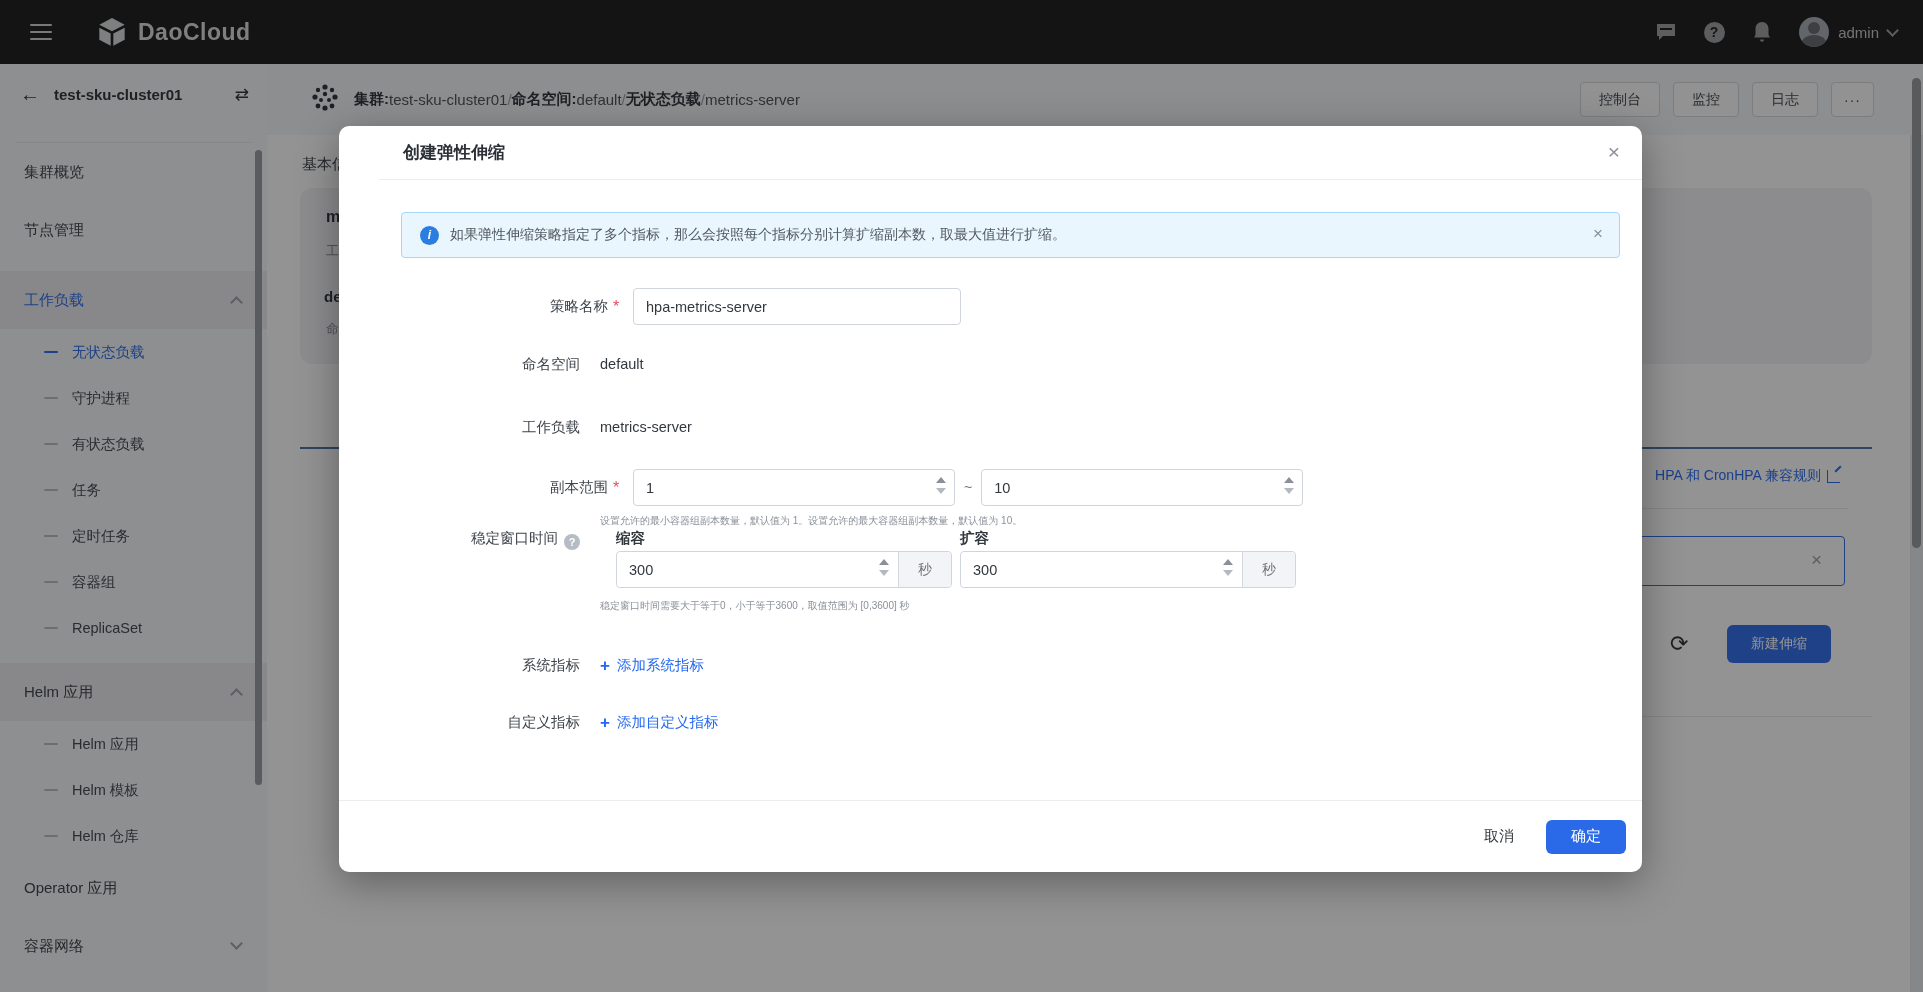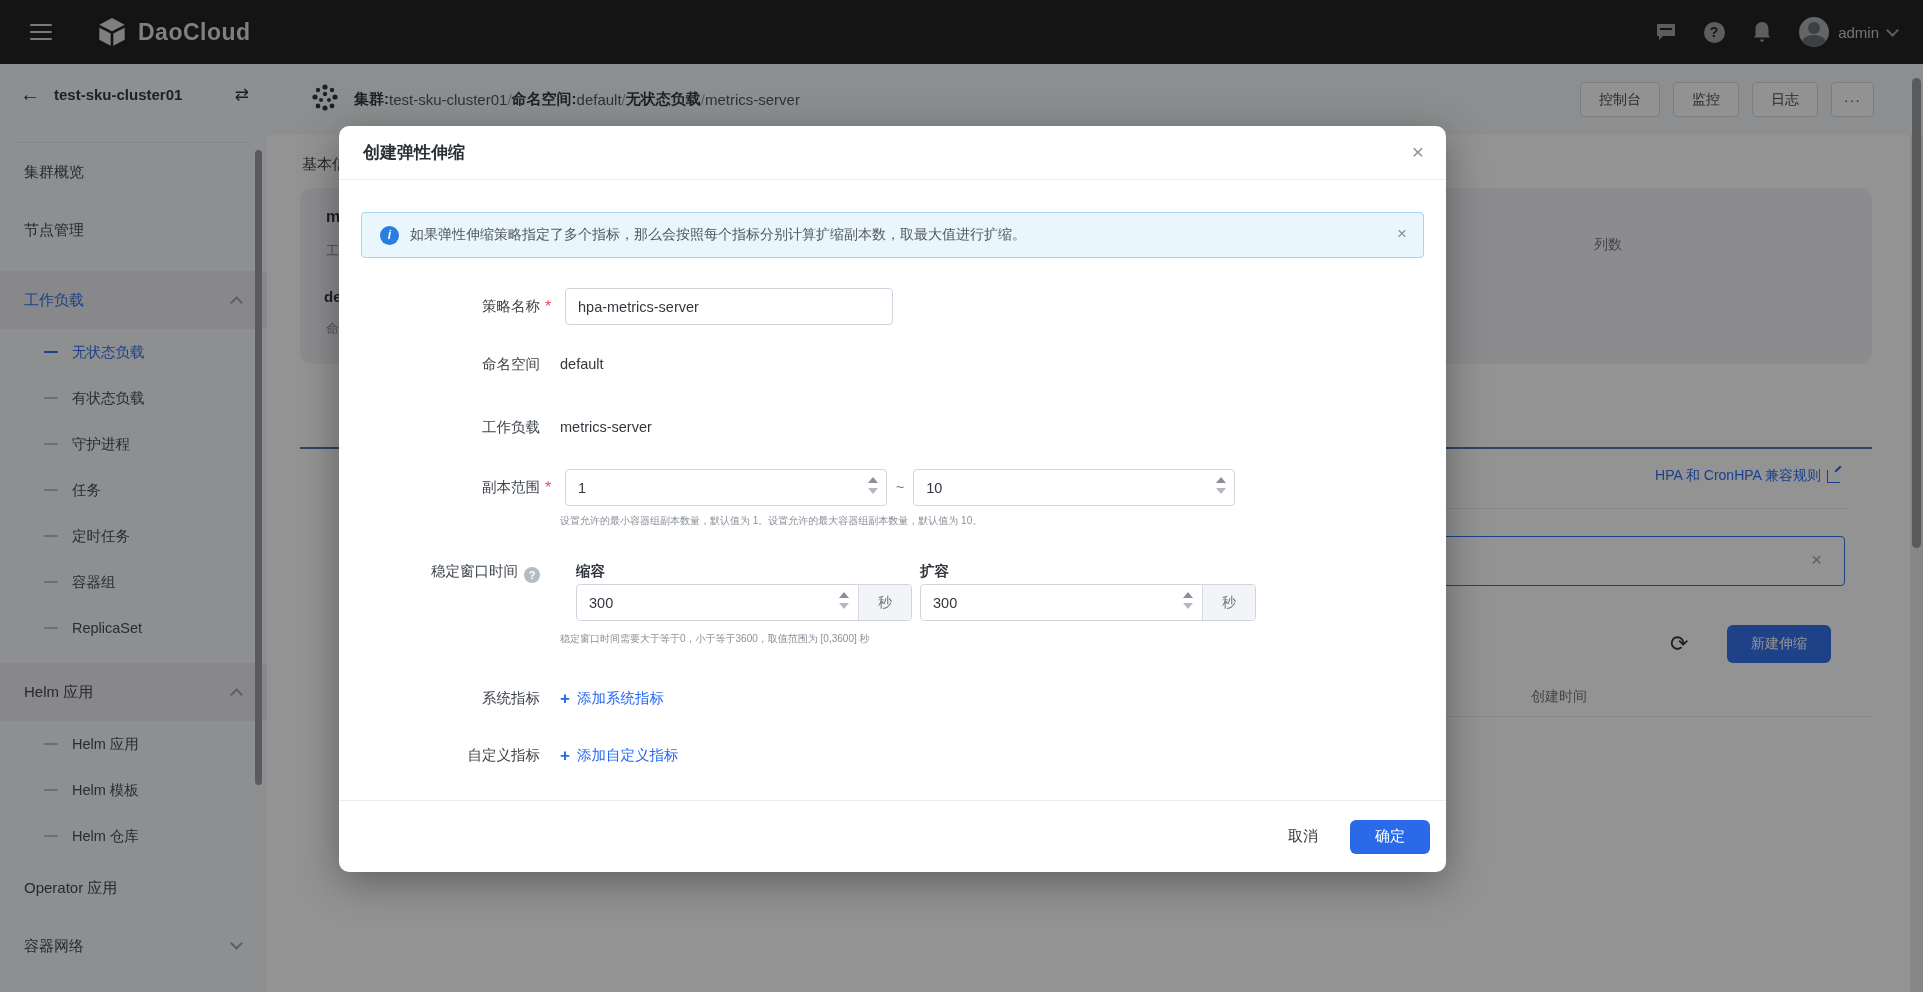--- a/index.html
+++ b/index.html
@@ -76,37 +76,37 @@
   .bg-newbtn { position:absolute; left:1460px; top:490px; width:104px; height:38px; background:#2a6ae9; color:#fff; font-size:14px; border-radius:6px; display:flex; align-items:center; justify-content:center; cursor:pointer; }
   .bg-created { position:absolute; left:1264px; top:553px; font-size:14px; color:#6c7278; }
   .bg-div2 { position:absolute; left:73px; top:581px; width:1532px; height:1px; background:#e5e7ea; }
   .main-track { position:absolute; right:0; top:0; width:13px; height:857px; background:#e8e9eb; }
   .main-thumb { position:absolute; right:2px; top:-57px; width:9px; height:470px; background:#95979c; border-radius:5px; }
 
   
   .overlay { position:absolute; left:0; top:0; width:1923px; height:992px; background:rgba(15,15,15,0.45); z-index:40; }
 
   
-  .modal { position:absolute; left:339px; top:126px; width:1107px; height:746px; background:#fff; border-radius:10px; z-index:50; box-shadow:0 10px 40px rgba(0,0,0,.35); }
+  .modal { position:absolute; left:339px; top:126px; width:1303px; height:746px; background:#fff; border-radius:10px; z-index:50; box-shadow:0 10px 40px rgba(0,0,0,.35);padding-left:40px; }
   .modal-header { height:54px; display:flex; align-items:center; padding:0 24px; border-bottom:1px solid #ebedf0; }
   .modal-title { font-size:17px; font-weight:bold; color:#2b3036; }
   .modal-close { position:absolute; right:22px; top:15px; font-size:21px; color:#8a9099; cursor:pointer; line-height:1; }
   .alert { margin:32px 22px 0 22px; height:46px; background:#eaf6fe; border:1px solid #a5d5f8; border-radius:4px; display:flex; align-items:center; padding:0 18px; position:relative; }
   .info-ic { width:19px; height:19px; border-radius:50%; background:#2a7de1; color:#fff; font-size:12px; font-weight:bold; font-style:italic; display:flex; align-items:center; justify-content:center; flex:none; }
   .alert-text { font-size:14px; color:#51575e; margin-left:11px; }
   .alert-close { position:absolute; right:16px; top:12px; font-size:17px; color:#8a9099; cursor:pointer; line-height:1; }
 
   .mform { padding-top:30px; }
   .frow { display:flex; }
   .flabel { width:201px; text-align:right; font-size:14.5px; color:#3f454c; flex:none; }
   .req { color:#e34d59; margin-left:5px; width:10px; flex:none; }
   .noreq { width:10px; flex:none; }
   .fctrl { margin-left:10px; }
   .row-input { align-items:center; height:37px; }
-  .row-input .flabel { line-height:37px; }
+  .row-input .flabel { line-height:37px;margin-left:28px; }
   .row-text { height:22px; align-items:center; }
   .row-text .flabel { line-height:22px; }
   .ftext { font-size:14.5px; color:#33383f; line-height:22px; }
 
   input.txt { width:328px; height:37px; border:1px solid #d0d5dd; border-radius:4px; padding:0 12px; font-size:14.5px; color:#33383f; font-family:inherit; outline:none; }
   .numwrap { position:relative; width:322px; height:37px; }
   .numwrap input { width:100%; height:100%; border:1px solid #d0d5dd; border-radius:4px; padding:0 30px 0 12px; font-size:14.5px; color:#33383f; font-family:inherit; outline:none; }
   .spin { position:absolute; right:9px; top:8px; display:flex; flex-direction:column; gap:5px; cursor:pointer; }
   .sp-up { width:0; height:0; border-left:5px solid transparent; border-right:5px solid transparent; border-bottom:6px solid #8a9099; }
   .sp-dn { width:0; height:0; border-left:5px solid transparent; border-right:5px solid transparent; border-top:6px solid #b4b9c0; }
@@ -190,25 +190,25 @@
     <div class="m-item m-group blue">
         <span>工作负载</span>
         <span class="chev up"></span>
       </div>
     <div class="m-sub active">
         <span class="dash"></span>
         <span>无状态负载</span>
       </div>
     <div class="m-sub">
         <span class="dash"></span>
+        <span>守护进程</span>
+      </div>
+    <div class="m-sub">
+        <span class="dash"></span>
         <span>有状态负载</span>
-      </div>
-    <div class="m-sub">
-        <span class="dash"></span>
-        <span>守护进程</span>
       </div>
     <div class="m-sub">
         <span class="dash"></span>
         <span>任务</span>
       </div>
     <div class="m-sub">
         <span class="dash"></span>
         <span>定时任务</span>
       </div>
     <div class="m-sub">
@@ -369,21 +369,21 @@
             </span>
         </span>
       </span>
     </div>
     <div class="frow" style="margin-top:8px;">
       <span class="flabel"></span>
         <span class="noreq"></span>
       <span class="fctrl helper">设置允许的最小容器组副本数量，默认值为 1。设置允许的最大容器组副本数量，默认值为 10。</span>
     </div>
 
-    <div class="frow" style="margin-top:33px;gap:8px;">
+    <div class="frow" style="gap:8px;">
       <span class="flabel" style="line-height:20px;">
         <span>稳定窗口时间</span><span class="qmark">?</span>
       </span>
       <span class="noreq"></span>
       <span class="fctrl">
         <span class="win-cols">
           <span class="win-col">
             <div class="win-sublabel">缩容</div>
             <div class="win-group">
               <span class="numwrap">

